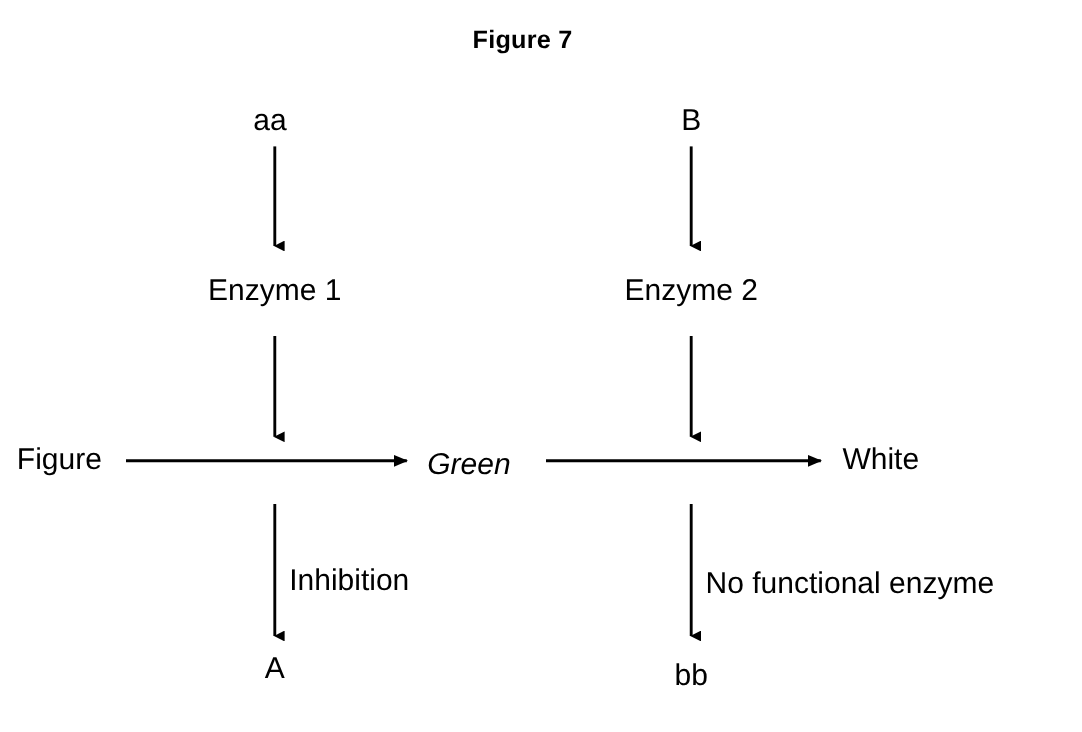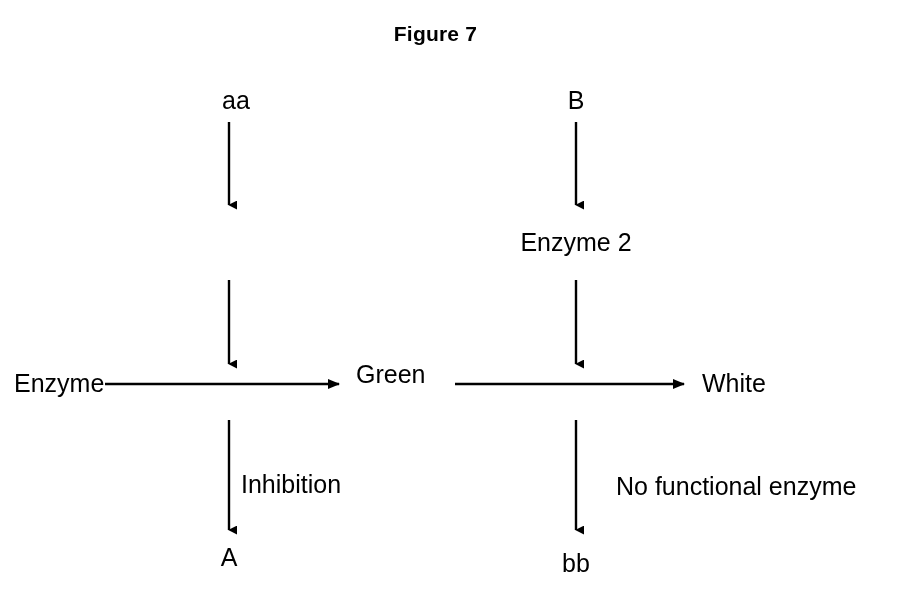--- a/index.html
+++ b/index.html
@@ -90,34 +90,35 @@
 
     <line x1="576" y1="122" x2="576" y2="205" marker-end="url(#head-down)"></line>
 
     <line x1="576" y1="280" x2="576" y2="364" marker-end="url(#head-down)"></line>
 
     <line x1="455" y1="384" x2="684" y2="384" marker-end="url(#head-right)"></line>
 
     <line x1="576" y1="530" x2="576" y2="420" marker-start="url(#head-up)"></line>
   </svg>
 
-  <div class="node center" style="left:236px; top:88px;text-align:right;">aa</div>
+  <div class="node center" style="left:225px; top:88px;text-align:right;">aa</div>
 
   <div class="node center" style="left:576px; top:88px;">B</div>
 
+  <div class="node center" style="left:229px; top:230px;">Enzyme 1</div>
 
   <div class="node center" style="left:576px; top:230px;text-align:center;">Enzyme 2</div>
 
-  <div class="node" style="left:14px; top:371px;">Enzyme</div>
+  <div class="node" style="left:14px; top:371px;">Figure</div>
 
-  <div class="node" style="left:356px; top:362px;">Green</div>
+  <div class="node" style="left:356px; top:375px;font-style:italic;">Green</div>
 
   <div class="node" style="left:702px; top:371px;">White</div>
 
   <div class="node center" style="left:229px; top:545px;">A</div>
 
   <div class="node center" style="left:576px; top:551px;">bb</div>
 
   <div class="annot" style="left:241px; top:472px;">Inhibition</div>
 
-  <div class="annot" style="left:588px; top:474px;margin-left:28px;">No functional enzyme</div>
+  <div class="annot" style="left:588px; top:474px;">No functional enzyme</div>
 
 </div>
 
 </body></html>

